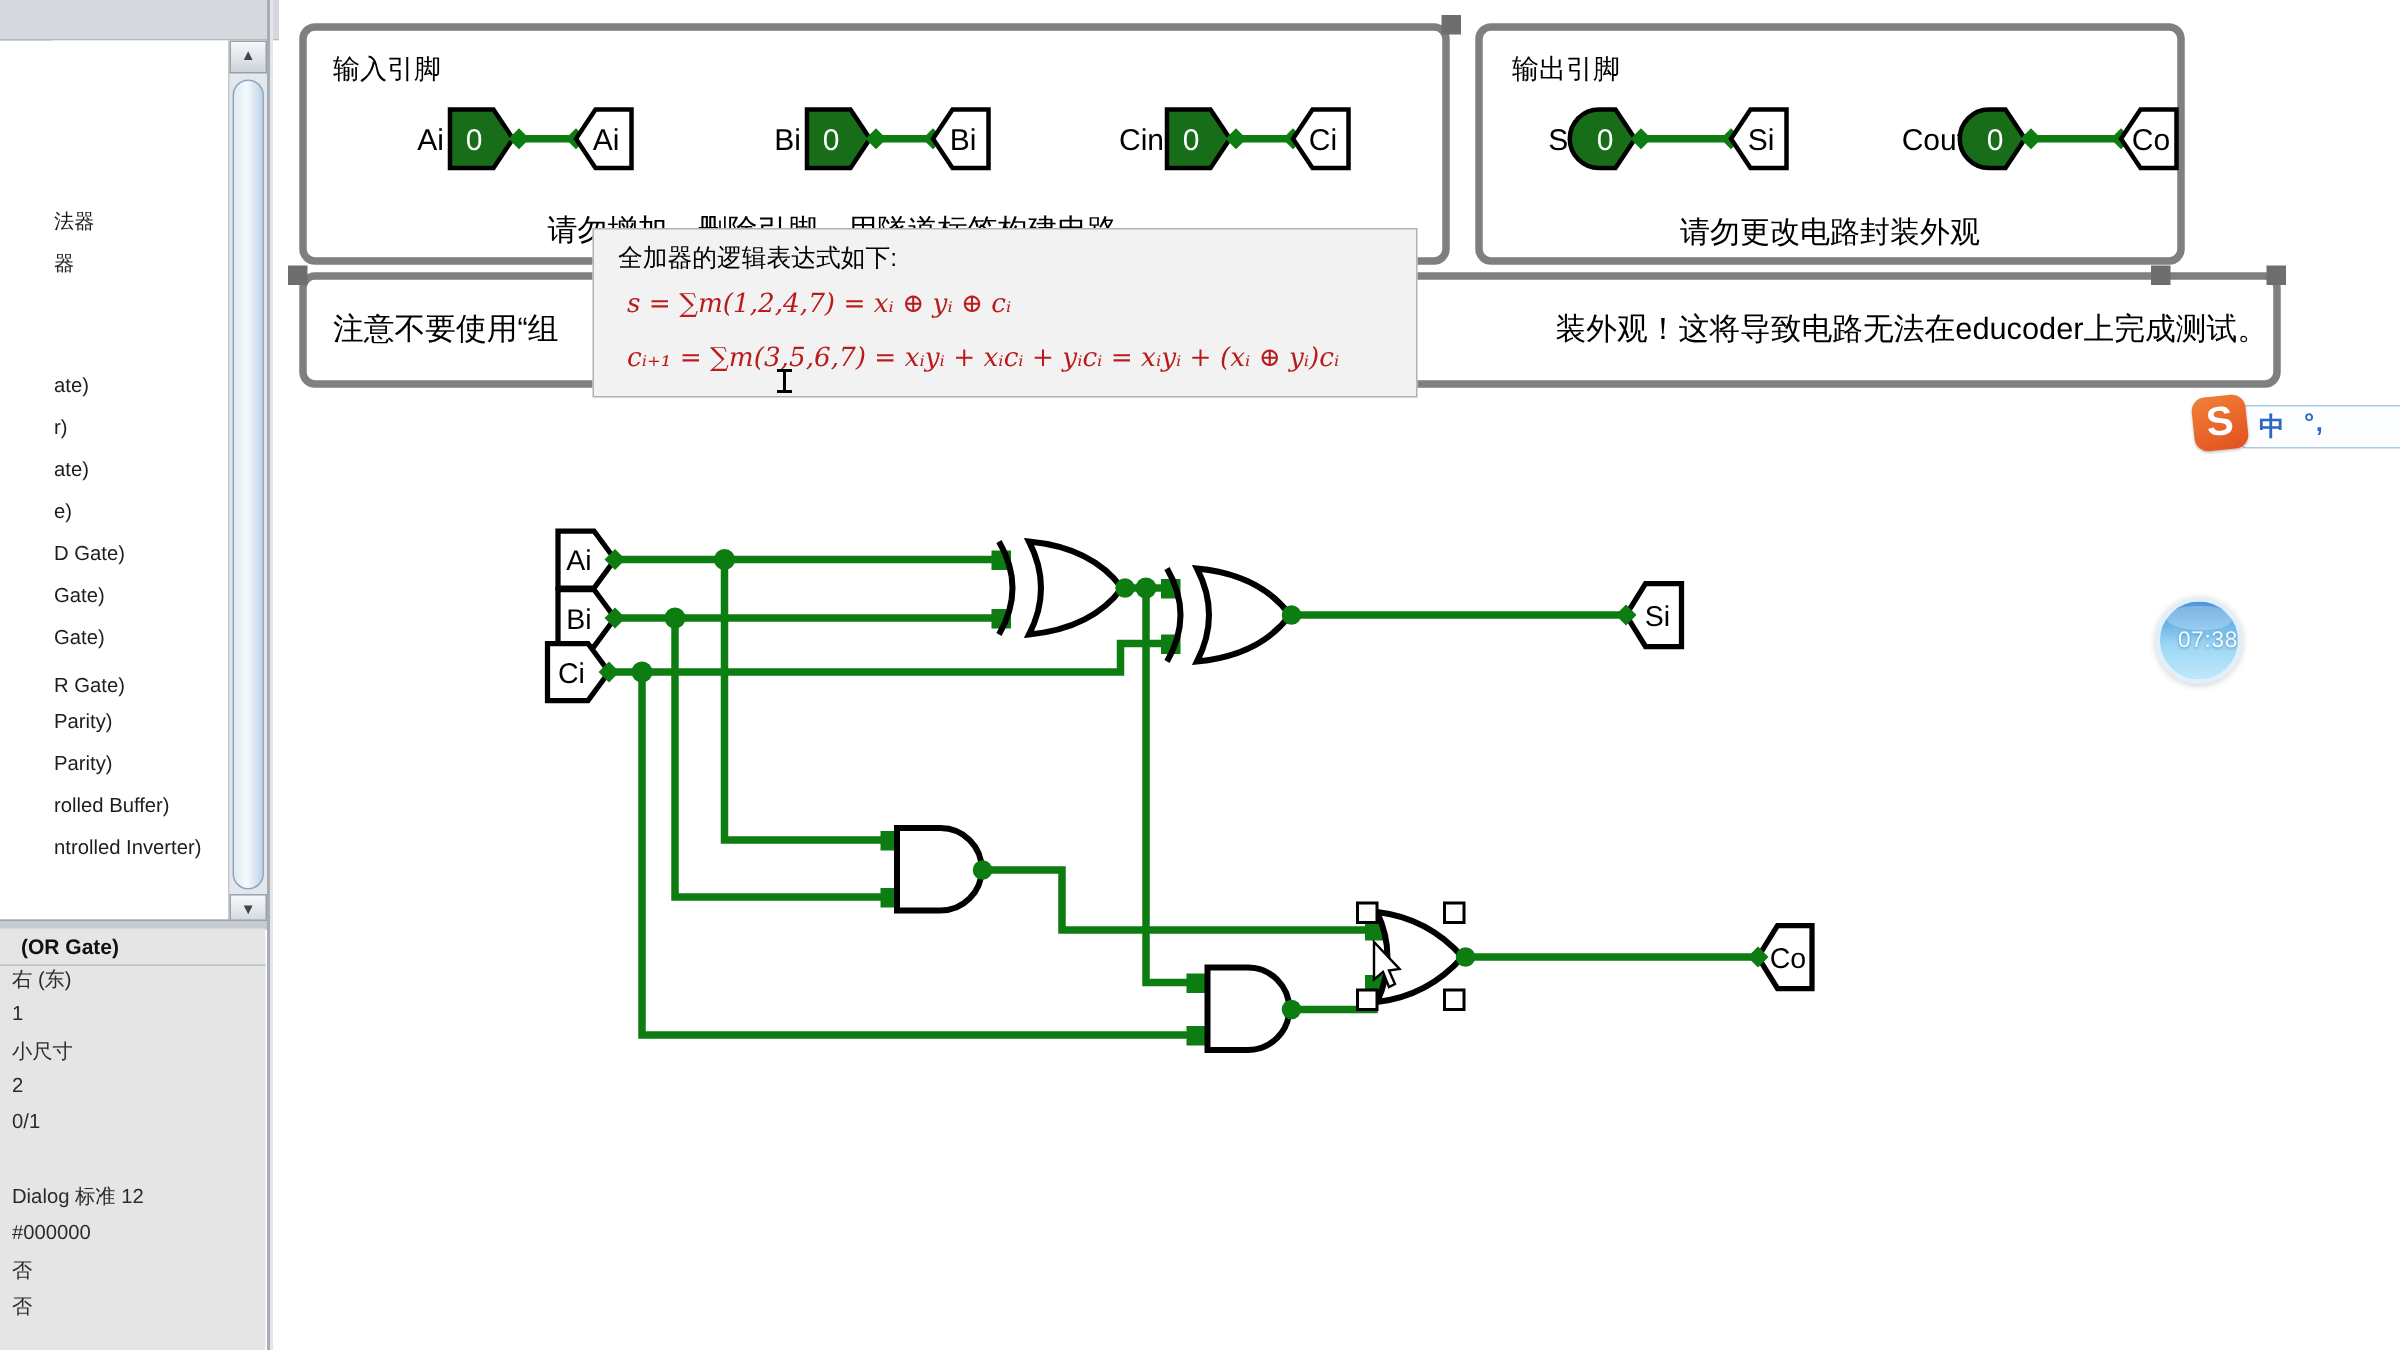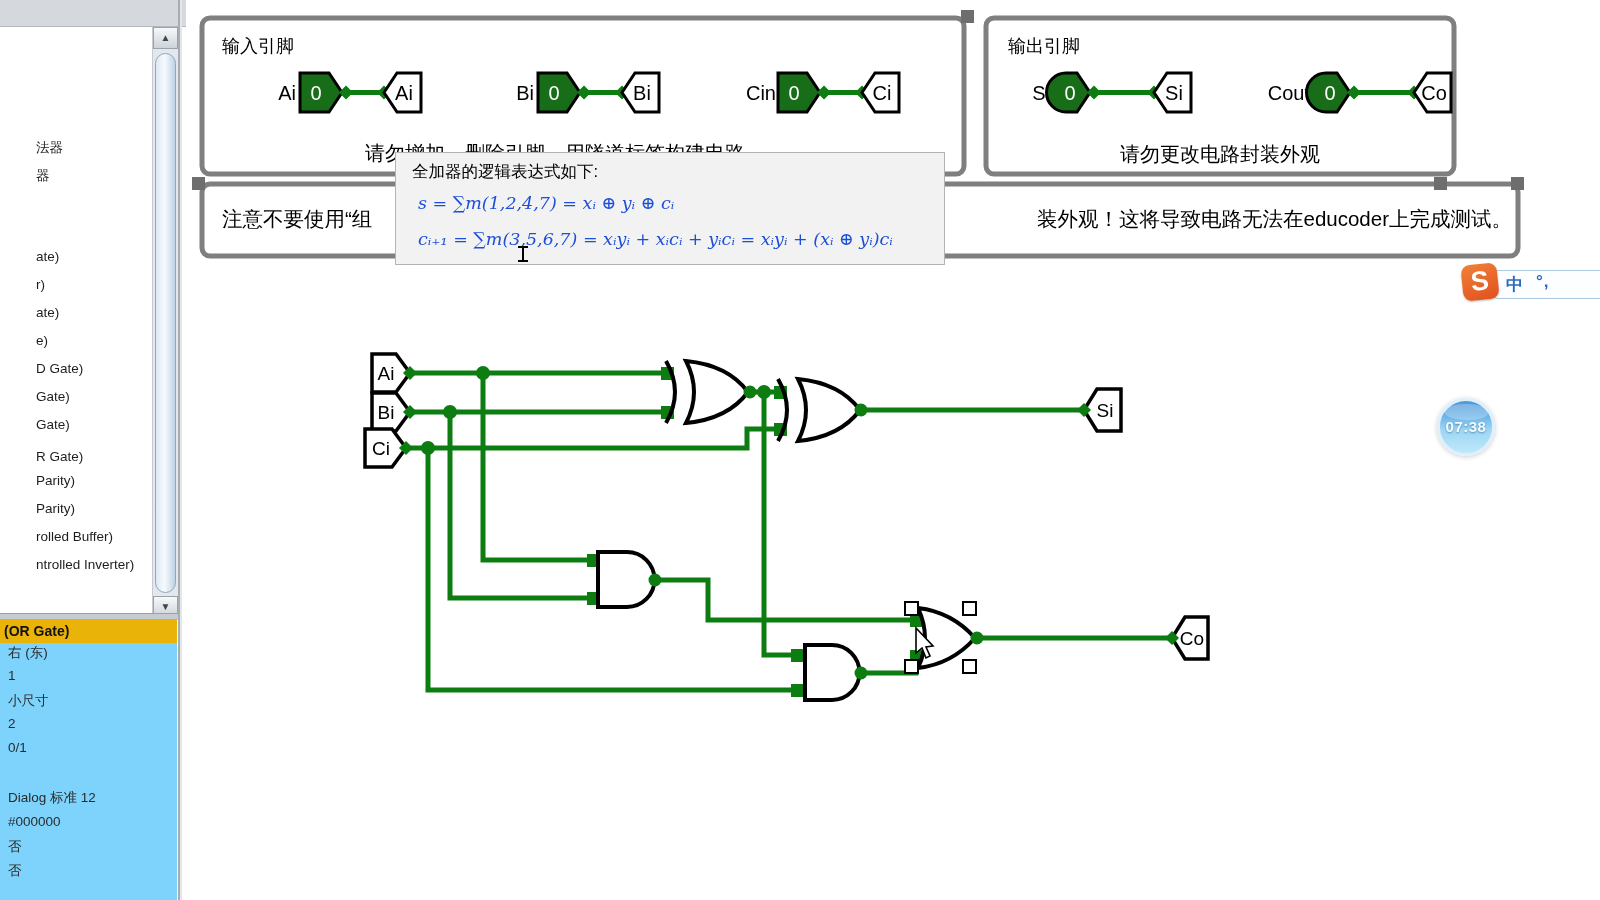--- a/index.html
+++ b/index.html
@@ -10,43 +10,43 @@
   #treepane{left:0;top:27px;width:152px;height:585px;background:#fff;margin-left:35px;}
   .tree-item{position:absolute;left:1px;height:20px;font-size:13.5px;color:#1d1d1d;white-space:nowrap;}
   #vscroll{left:152px;top:27px;width:26px;height:591px;background:#e4e7eb;border-left:1px solid #c6cbd1;}
   .sbtn{position:absolute;left:0;width:25px;height:22px;background:linear-gradient(180deg,#f7f9fa,#ccd3da);
     border:1px solid #9aa2ac;box-sizing:border-box;text-align:center;font-size:10px;line-height:20px;color:#3f454d;}
   #sthumb{position:absolute;left:2px;top:26px;width:21px;height:540px;border:1px solid #8fa6bd;border-radius:11px;
     background:linear-gradient(90deg,#dcE9f4,#f6fafd 45%,#bed3e6);box-sizing:border-box;}
   #sep-v{left:178px;top:0;width:2px;height:900px;background:#a7adb5;}
   #canvas-edge{left:180px;top:0;width:2px;height:900px;background:#e4e6ea;}
   #splitter{left:0;top:613px;width:178px;height:6px;background:#c6cbd2;border-top:1px solid #9aa2ac;}
-  #prop-header{left:0;top:619px;width:177px;height:25px;background:#eab308;border-bottom:1px solid #b9bfc7;
-    font-weight:bold;font-size:14px;color:#111;line-height:25px;padding-left:4px;box-sizing:border-box;}
-  #proppane{left:0;top:644px;width:177px;height:256px;background:#7dd3fc;text-decoration:underline;}
+  #prop-header{left:0;top:619px;width:177px;height:25px;background:#e5e5e5;border-bottom:1px solid #b9bfc7;
+    font-weight:bold;font-size:14px;color:#111;line-height:25px;padding-left:14px;box-sizing:border-box;}
+  #proppane{left:0;top:644px;width:177px;height:256px;background:#e5e5e5;text-decoration:underline;}
   .prop-row{position:absolute;left:8px;height:22px;font-size:13.5px;color:#2b2b2b;white-space:nowrap;}
   
   #tooltip{left:395px;top:152px;width:550px;height:113px;background:#f2f2f2;border:1px solid #b3b3b3;
     box-sizing:border-box;z-index:6;}
   #tooltip .tt-title{position:absolute;left:16px;top:8px;font-size:16.5px;color:#000;}
-  .formula{position:absolute;left:22px;font-family:"DejaVu Serif",serif;font-style:italic;font-size:17.5px;color:#1d4ed8;white-space:nowrap;}
+  .formula{position:absolute;left:22px;font-family:"DejaVu Serif",serif;font-style:italic;font-size:17.5px;color:#b91c1c;white-space:nowrap;}
   #f1{top:40px;} #f2{top:76px;}
   
   #ibeam{left:518px;top:246px;width:10px;height:16px;z-index:7;}
   #ibeam .st{position:absolute;left:4px;top:0;width:1.6px;height:16px;background:#000;}
   #ibeam .b1,#ibeam .b2{position:absolute;left:0;width:10px;height:1.6px;background:#000;}
   #ibeam .b1{top:0;} #ibeam .b2{bottom:0;}
   
   #clock{left:1437px;top:398px;width:58px;height:58px;border-radius:50%;z-index:6;
     background:linear-gradient(180deg,#4f96d8 0%,#6db4e8 30%,#9cd6f4 55%,#bfe8fa 100%);
     border:3px solid #ddf0fb;box-shadow:0 1px 5px rgba(0,0,0,.2);box-sizing:border-box;}
   #clock .wave{position:absolute;left:4px;top:3px;width:44px;height:16px;border-radius:50% 50% 45% 55%;
     background:rgba(255,255,255,.25);}
-  #clock .tm{position:absolute;left:0;top:0;width:52px;height:52px;text-align:center;line-height:52px;
-    color:#f2fbff;font-size:15px;letter-spacing:.5px;text-shadow:0 1px 2px rgba(40,90,140,.6);font-weight:bold;}
+  #clock .tm{position:absolute;left:0;top:0;width:52px;height:52px;text-align:right;line-height:52px;
+    color:#f2fbff;font-size:15px;letter-spacing:.5px;text-shadow:0 1px 2px rgba(40,90,140,.6);}
   
   #ime{left:1462px;top:264px;width:138px;height:38px;z-index:6;}
   #ime .strip{position:absolute;left:32px;top:6px;width:120px;height:27px;background:#fdfeff;
     border:1px solid #aac9e4;border-radius:3px;}
   #ime .logo{position:absolute;left:0;top:0;width:36px;height:36px;border-radius:9px;
     background:linear-gradient(160deg,#f08138,#e1501f);box-shadow:0 1px 2px rgba(0,0,0,.25);
     color:#fff;font-weight:bold;font-size:27px;text-align:center;line-height:34px;transform:rotate(-6deg);}
   #ime .zh{position:absolute;left:44px;top:9px;font-size:17px;font-weight:bold;color:#2b6ac0;}
   #ime .pu{position:absolute;left:74px;top:8px;font-size:17px;font-weight:bold;color:#2b6ac0;letter-spacing:1px;}
   

